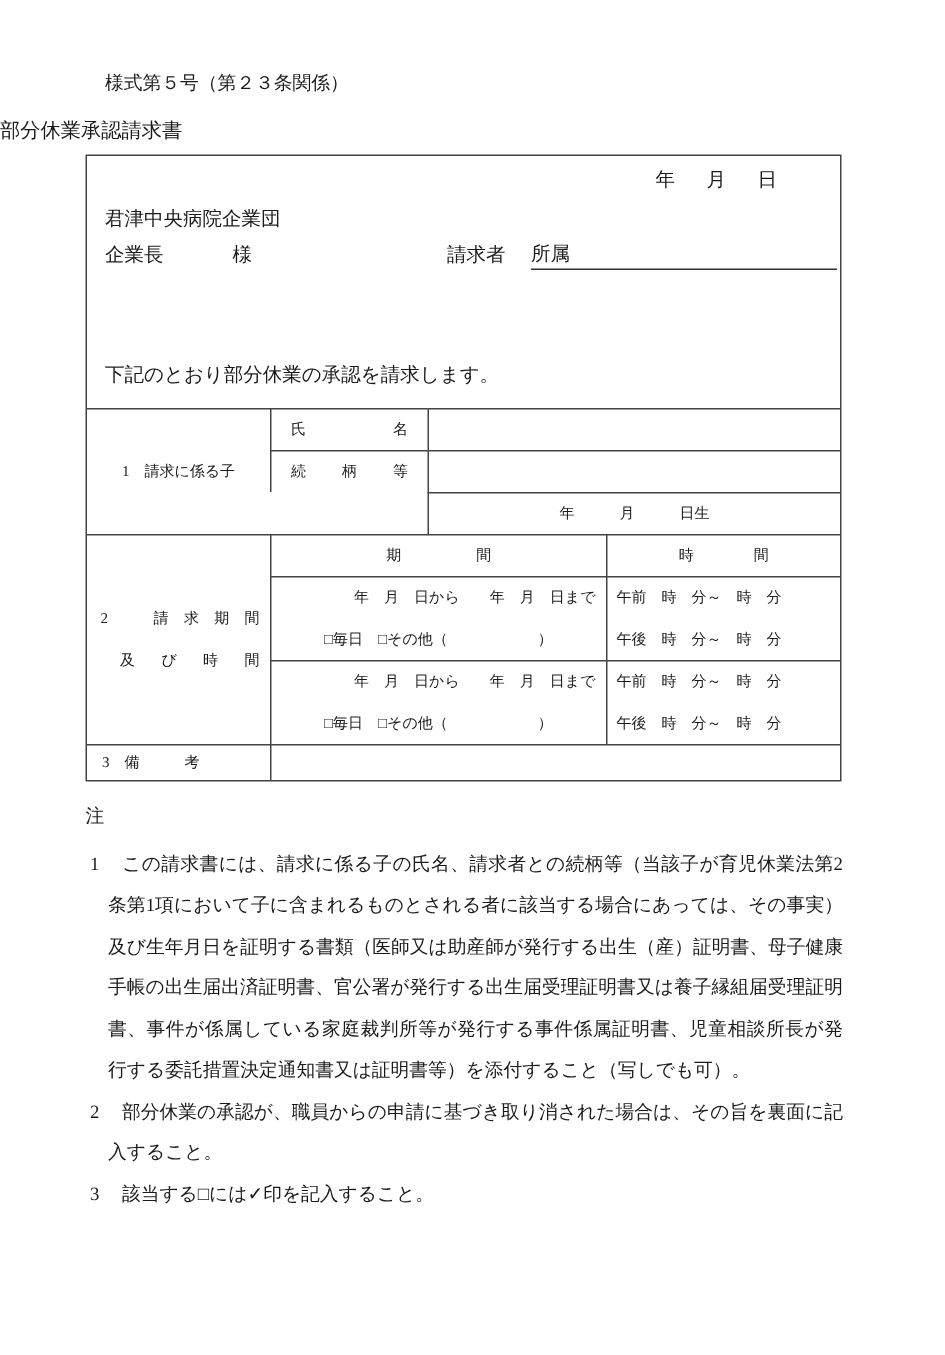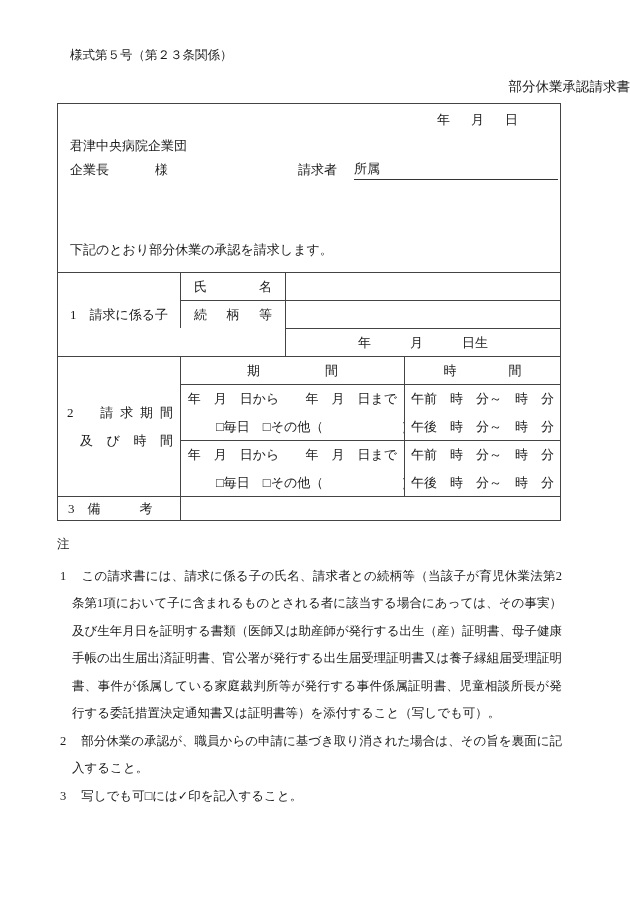--- a/index.html
+++ b/index.html
@@ -3,21 +3,21 @@
 <meta charset="utf-8">
 <style>
   html,body { margin:0; padding:0; }
   body {
     width:630px; height:903px; background:#ffffff; position:relative;
     font-family:"Liberation Serif","DejaVu Serif",serif;
     color:#1a1a1a;
   }
   .abs { position:absolute; }
   .form-number { left:70px; top:47px; font-size:12.5px; }
-  .form-title { left:0; top:78px; width:630px; text-align:right; font-size:13.5px; }
+  .form-title { left:0; top:78px; width:630px; text-align:left; font-size:13.5px; }
 
   .main-box {
     left:57px; top:103px; width:504px; height:418px;
     border:1px solid #444; box-sizing:border-box;
   }
   .main-box > .abs { font-size:13px; }
   .date-line { top:7px; right:38px; letter-spacing:4px; white-space:nowrap; }
   .org { left:12px; top:33px; }
   .addressee { left:12px; top:57px; }
   .honorific { left:97px; top:57px; }
@@ -34,21 +34,21 @@
   .form-table {
     left:0; top:168px; width:502px; height:248px;
     display:grid;
     grid-template-columns:122px 105px 119px 156px;
     grid-template-rows:28px 28px 28px 28px 56px 56px 24px;
   }
   .cell {
     border-top:1px solid #444; border-left:1px solid #444;
     box-sizing:border-box; overflow:hidden;
     display:flex; flex-direction:column; justify-content:center;
-    font-size:13px; line-height:28px;
+    font-size:10px; line-height:28px;
   }
   .cell.no-bl { border-left:none; }
   .jlast { text-align:justify; text-align-last:justify; width:100%; box-sizing:border-box; }
   .hdr .jlast { padding:0 13px; }
   .sec-label { text-align:center; }
   .sec2 .l1 { padding:0 7px 0 9px; }
   .sec2 .l2 { padding:0 7px 0 22px; }
   .center-gap { text-align:center; white-space:nowrap; }
   .pl1 { text-align:right; padding-right:7px; white-space:nowrap; }
   .pl2 { text-align:left; padding-left:7px; white-space:nowrap;margin-left:28px; }
@@ -153,17 +153,17 @@
 
   <div class="abs notes">
     <div class="notes-heading">注</div>
     <div class="note">
       <span class="note-num">1</span><span class="note-text">この請求書には、請求に係る子の氏名、請求者との続柄等（当該子が育児休業法第2条第1項において子に含まれるものとされる者に該当する場合にあっては、その事実）及び生年月日を証明する書類（医師又は助産師が発行する出生（産）証明書、母子健康手帳の出生届出済証明書、官公署が発行する出生届受理証明書又は養子縁組届受理証明書、事件が係属している家庭裁判所等が発行する事件係属証明書、児童相談所長が発行する委託措置決定通知書又は証明書等）を添付すること（写しでも可）。</span>
     </div>
     <div class="note">
       <span class="note-num">2</span><span class="note-text">部分休業の承認が、職員からの申請に基づき取り消された場合は、その旨を裏面に記入すること。</span>
     </div>
     <div class="note">
-      <span class="note-num">3</span><span class="note-text">写しでも可□には✓印を記入すること。</span>
+      <span class="note-num">3</span><span class="note-text">該当する□には✓印を記入すること。</span>
     </div>
   </div>
 
 </div>
 
 </body></html>

